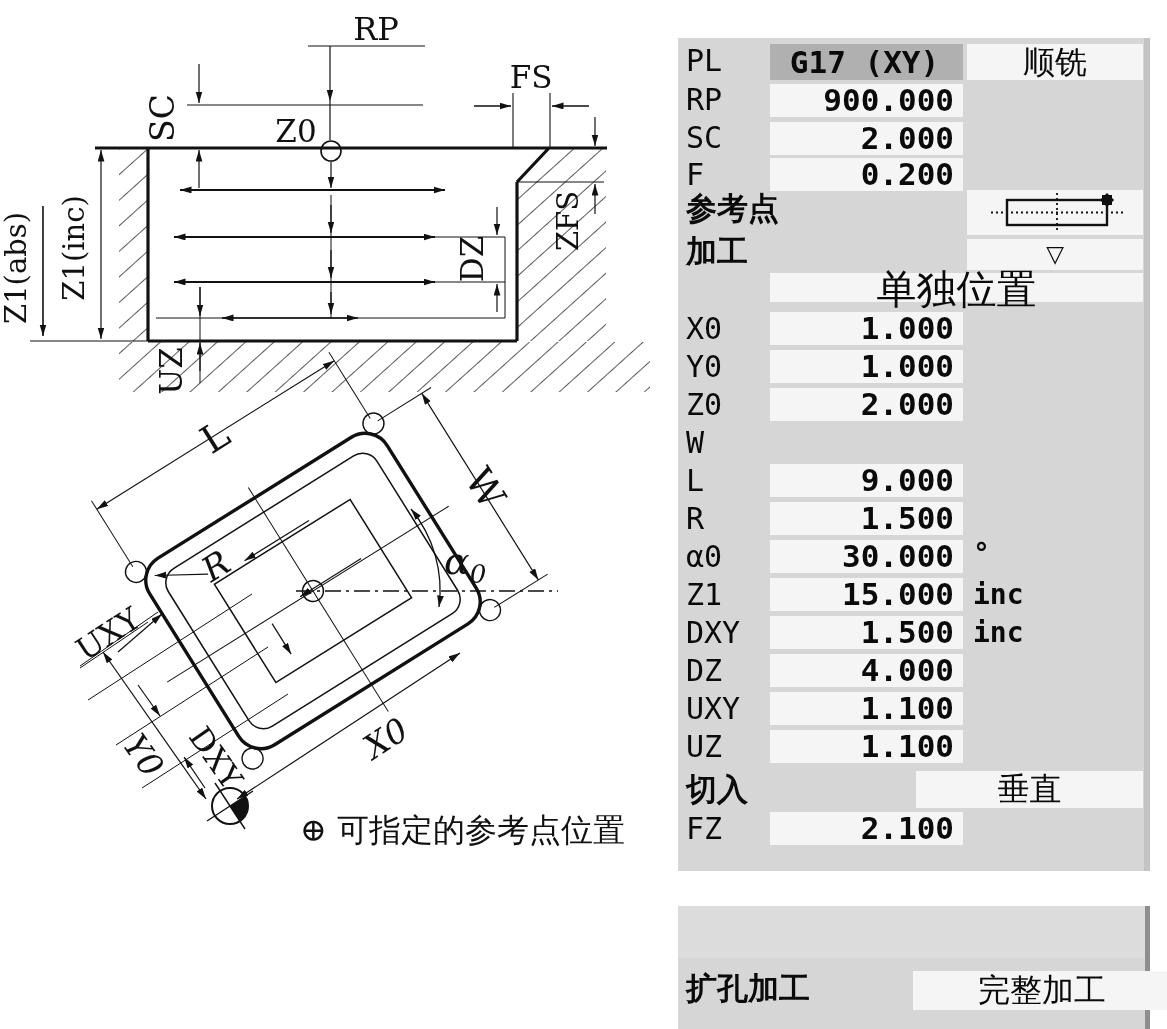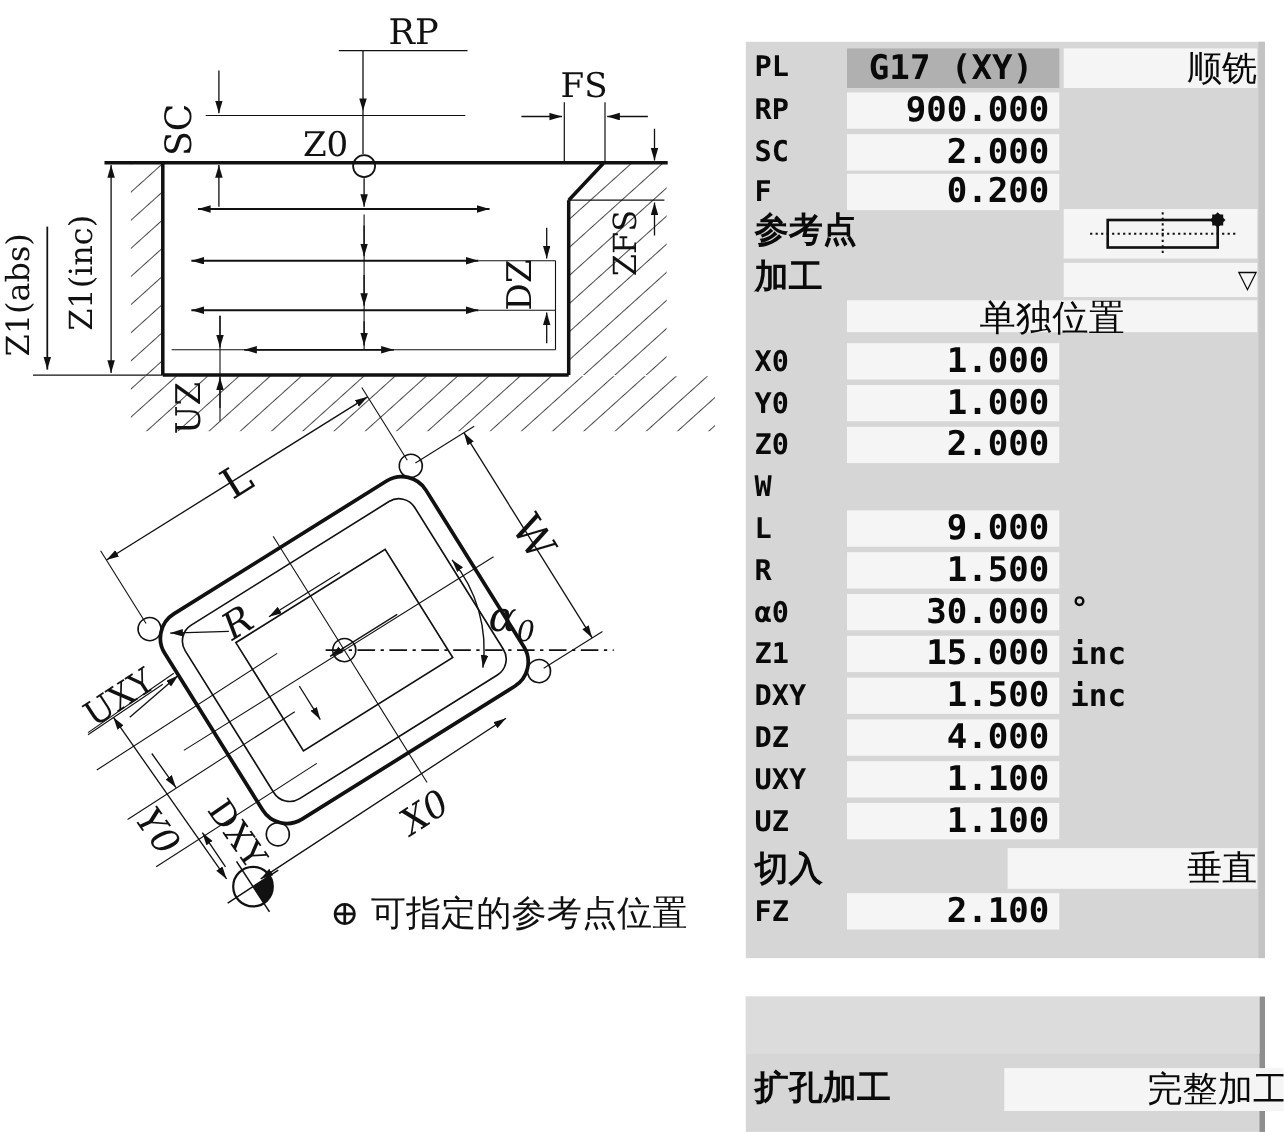--- a/index.html
+++ b/index.html
@@ -5,31 +5,31 @@
   html,body{margin:0;padding:0;background:#ffffff;}
   #screen{position:relative;width:1167px;height:1029px;background:#ffffff;overflow:hidden;
           font-family:"DejaVu Sans Mono", monospace;color:#0a0a0a;}
   
   .panel{position:absolute;background:#d6d6d6;}
   #main-panel{left:678px;top:38px;width:472px;height:833px;}
   #main-panel .edge{position:absolute;right:0;top:0;width:6px;height:100%;background:#c3c3c3;}
   #bottom-panel{left:678px;top:906px;width:472px;height:123px;border-right:5px solid #8e8e8e;box-sizing:border-box;}
   #bottom-panel .hl{position:absolute;left:0;top:0;width:100%;height:52px;background:#dcdcdc;}
   .plabel{position:absolute;left:686px;height:34px;line-height:34px;
-          font-size:26px;font-weight:bold;white-space:nowrap;}
+          font-size:30px;font-weight:normal;white-space:nowrap;}
   .plabel.cjk{font-family:"Liberation Serif","DejaVu Serif",serif;font-weight:600;font-size:31px;}
   .vfield{position:absolute;left:770px;width:193px;height:33px;box-sizing:border-box;
           background:#f5f5f5;text-align:right;line-height:33px;font-size:31px;font-weight:bold;
           padding-right:9px;white-space:nowrap;}
   .vfield.sel{background:#b0b0b0;text-align:center;padding-right:4px;}
   .rfield{position:absolute;left:967px;width:176px;box-sizing:border-box;background:#f5f5f5;
-          text-align:right;font-family:"Liberation Serif","DejaVu Serif",serif;font-size:32px;}
+          text-align:center;font-family:"Liberation Serif","DejaVu Serif",serif;font-size:32px;}
   .suffix{position:absolute;left:973px;height:33px;line-height:33px;font-size:28px;font-weight:bold;}
   .hdr{position:absolute;left:770px;top:273px;width:373px;height:29px;background:#f5f5f5;
-       text-align:center;line-height:34px;font-family:"Liberation Serif","DejaVu Serif",serif;font-size:33px;}
+       text-align:center;line-height:34px;font-family:"Liberation Serif","DejaVu Serif",serif;font-size:40px;}
   .wide{left:916px;width:227px;}
   
   #diagram{position:absolute;left:0;top:0;}
   svg text{font-family:"DejaVu Serif","Liberation Serif",serif;fill:#111;}
 </style>
 </head>
 <body>
 
 <div id="screen">
 

